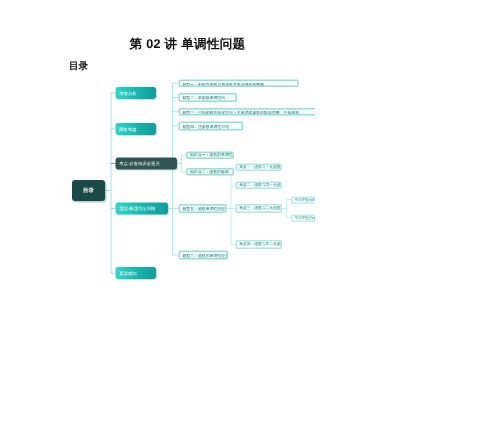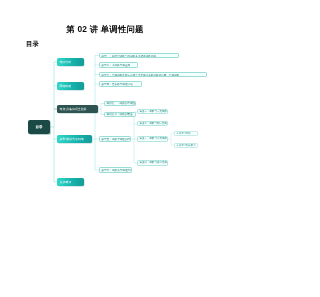--- a/index.html
+++ b/index.html
@@ -3,21 +3,21 @@
 <meta charset="utf-8">
 <style>
   html,body{margin:0;padding:0;}
   body{
     width:210px;height:297px;
     background:#ffffff;
     font-family:"Liberation Sans","DejaVu Sans",sans-serif;
     overflow:hidden;
     position:relative;
   }
-  #page{position:relative;width:210px;height:234px;overflow:hidden;}
+  #page{position:relative;width:210px;height:234px;overflow:hidden;margin-left:20px;}
 
   
   .doc-title{
     position:absolute;left:0;top:24px;width:210px;
     text-align:center;
     font-size:8.4px;font-weight:bold;color:#0d0d0d;
     letter-spacing:.2px;
     white-space:nowrap;
   }
   .toc-label{

